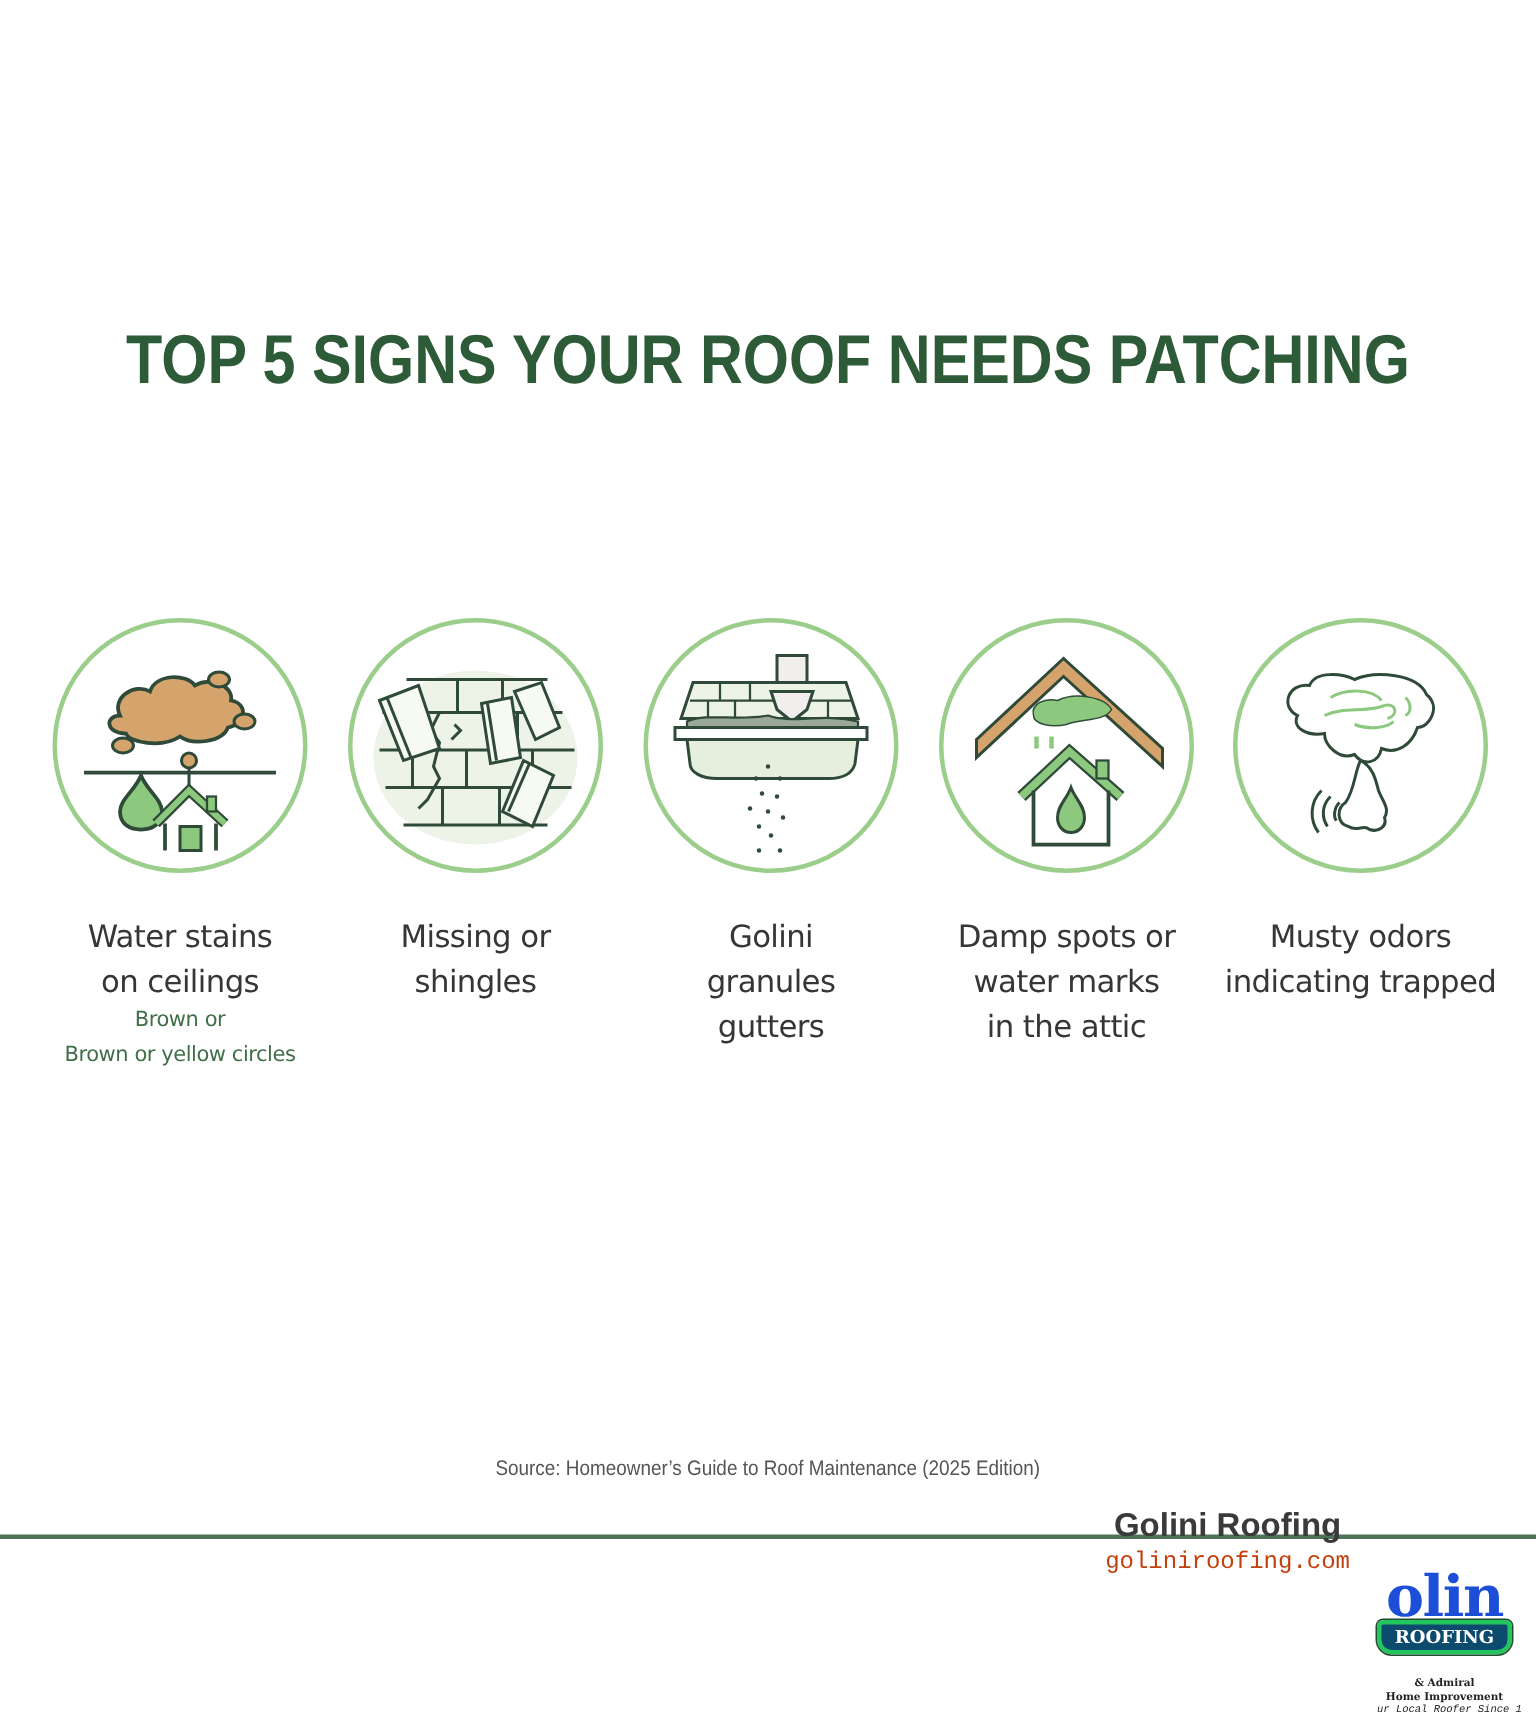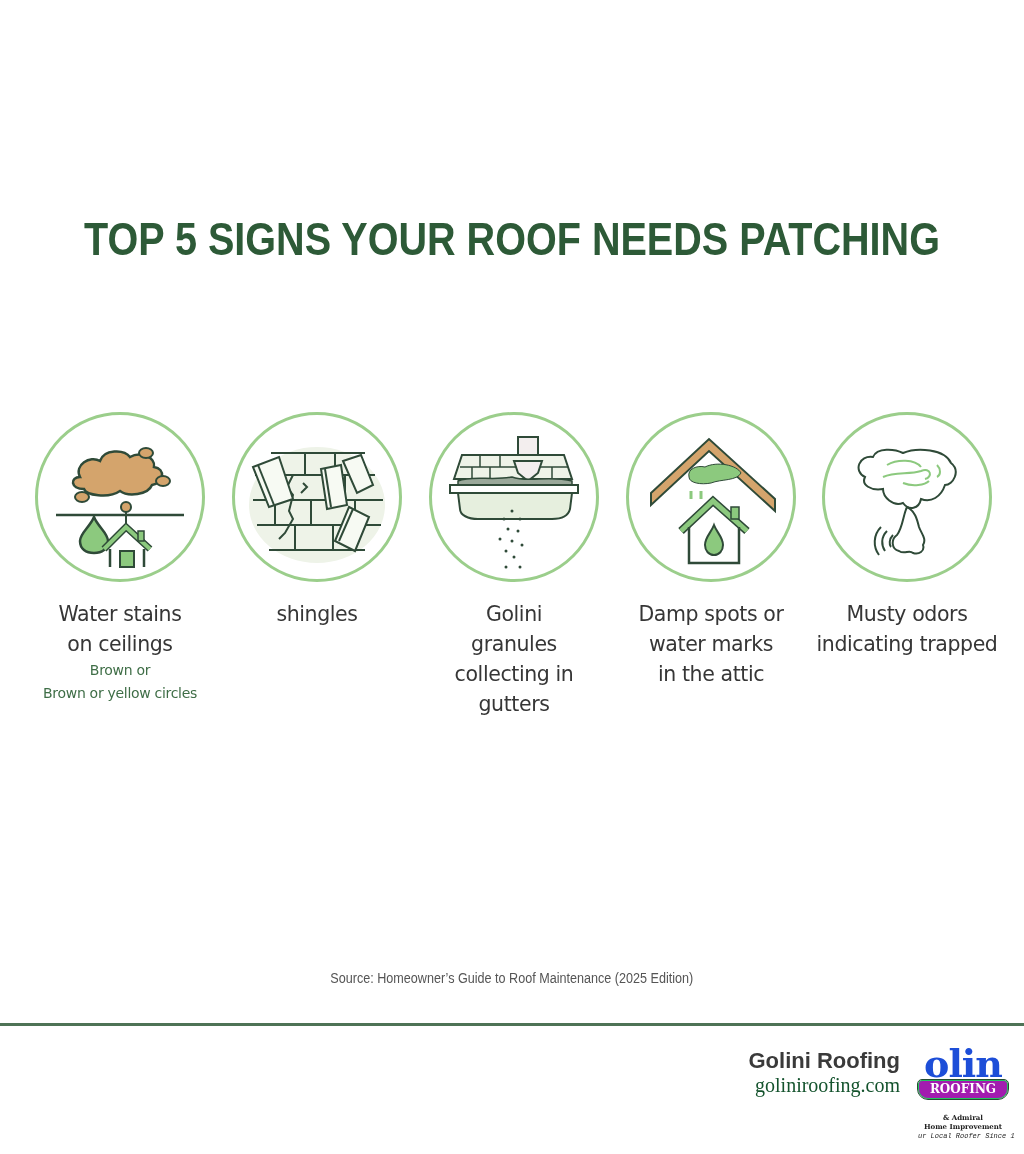--- a/index.html
+++ b/index.html
@@ -13,42 +13,42 @@
     transform: scaleX(0.86); transform-origin: 512px 0;
   }
 
   .sign { position: absolute; top: 412px; width: 196px; text-align: center; }
   .sign .circle {
     width: 170px; height: 170px; margin: 0 auto; border-radius: 50%;
     border: 3px solid #9bce8b; background: #fff; position: relative; overflow: hidden;
   }
   .sign .circle svg { position: absolute; left: 0; top: 0; width: 164px; height: 164px; }
   .sign .label {
-    margin-top: 17px; font-family: "DejaVu Sans", sans-serif; font-size: 20.5px;
+    margin-top: 27px; font-family: "DejaVu Sans", sans-serif; font-size: 20.5px;
     line-height: 30px; color: #363636; letter-spacing: -0.4px;
   }
   .sign .sublabel {
     font-family: "DejaVu Sans", sans-serif; font-size: 14px; line-height: 23px;
     color: #3f6e47; letter-spacing: -0.3px;
   }
 
   .source {
     position: absolute; left: 0; top: 970px; width: 1024px; text-align: center;
     font-family: "Liberation Sans", sans-serif; font-size: 14px; color: #555;
     transform: scaleX(0.9); transform-origin: 510px 0;
   }
   .divider { position: absolute; left: 0; top: 1023px; width: 1024px; height: 3px; background: #4e7356; }
 
-  .brand { position: absolute; right: 124px; top: 1048px; text-align: right; }
+  .brand { position: absolute; right: 124px; top: 1004px; text-align: center; }
   .brand .name { font-family: "Liberation Sans", sans-serif; font-weight: bold; font-size: 22px; color: #3a3a3a; line-height: 26px; }
-  .brand .url { font-family: Liberation Serif, serif; font-size: 20px; color: #14532d; line-height: 22px; }
+  .brand .url { font-family: Liberation Mono, monospace; font-size: 16px; color: #c2410c; line-height: 22px; }
 
   .logo { position: absolute; left: 918px; top: 1050px; width: 90px; height: 82px; }
   .logo .big { font-family: "DejaVu Serif", serif; font-weight: bold; font-size: 38px; color: #1d4ed8; line-height: 28px; letter-spacing: -1px; text-align: center; }
-  .logo .banner { margin-top: 2px; background: #a21caf; color: #fff; font-family: "DejaVu Serif", serif; font-weight: bold; font-size: 12px; text-align: center; line-height: 17px; border-radius: 4px 4px 10px 10px; border: 1px solid #22c55e; outline: 1px solid #234d30; }
+  .logo .banner { margin-top: 2px; background: #0c4a6e; color: #fff; font-family: "DejaVu Serif", serif; font-weight: bold; font-size: 12px; text-align: center; line-height: 17px; border-radius: 4px 4px 10px 10px; border: 3px solid #22c55e; outline: 1px solid #234d30; }
   .logo .small1 { font-family: "DejaVu Serif", serif; font-weight: bold; font-size: 7px; color: #222; text-align: center; line-height: 9px; margin-top: 14px; }
   .logo .small2 { font-family: "DejaVu Serif", serif; font-weight: bold; font-size: 7px; color: #222; text-align: center; line-height: 9px; white-space: nowrap; }
   .logo .small3 { font-family: Liberation Mono, monospace; font-style: italic; font-size: 7px; color: #222; text-align: right; line-height: 10px; white-space: nowrap; }
 </style>
 </head>
 <body>
 
 <div class="title">TOP 5 SIGNS YOUR ROOF NEEDS PATCHING</div>
 
 <div class="sign" style="left:22px;">
@@ -107,20 +107,21 @@
         <line x1="23" y1="50" x2="39" y2="90"></line>
         <polygon points="86,54 106,50 112,90 92,94"></polygon>
         <line x1="90" y1="54" x2="96" y2="92"></line>
         <polygon points="108,46 126,40 138,70 122,78"></polygon>
         <polygon points="100,126 114,92 134,102 120,136"></polygon>
         <line x1="104" y1="126" x2="118" y2="94"></line>
       </g>
     </svg>
   </div>
   <div class="label">
+    <div>Missing or</div>
     <div>shingles</div>
   </div>
 </div>
 
 <div class="sign" style="left:416px;">
   <div class="circle">
     <svg viewBox="0 0 164 164">
       <rect x="86" y="22" width="20" height="24" fill="#f3eeee" stroke="#2f4a38" stroke-width="2"></rect>
       <polygon points="30,40 132,40 140,64 22,64" fill="#eef3e8" stroke="#2f4a38" stroke-width="2"></polygon>
       <g stroke="#2f4a38" stroke-width="1.5">
@@ -147,21 +148,20 @@
           <circle cx="74" cy="136" r="1.5"></circle>
         <circle cx="82" cy="142" r="1.5"></circle>
           <circle cx="74" cy="152" r="1.5"></circle>
           <circle cx="88" cy="152" r="1.5"></circle>
       </g>
     </svg>
   </div>
   <div class="label">
     <div>Golini</div>
     <div>granules</div>
-    <div>collecting in</div>
     <div>gutters</div>
   </div>
 </div>
 
 <div class="sign" style="left:613px;">
   <div class="circle">
     <svg viewBox="0 0 164 164">
       <polygon points="22,78 80,24 146,84 146,96 80,36 22,90" fill="#d4a46c" stroke="#2f4a38" stroke-width="2"></polygon>
       <path d="M60 62 C58 54 68 50 76 52 C88 46 108 50 112 58 C108 66 92 64 82 68 C72 70 60 68 60 62 Z" fill="#8cc97e" stroke="#2f4a38" stroke-width="1"></path>
       <line x1="62" y1="76" x2="62" y2="84" stroke="#8cc97e" stroke-width="3"></line>

